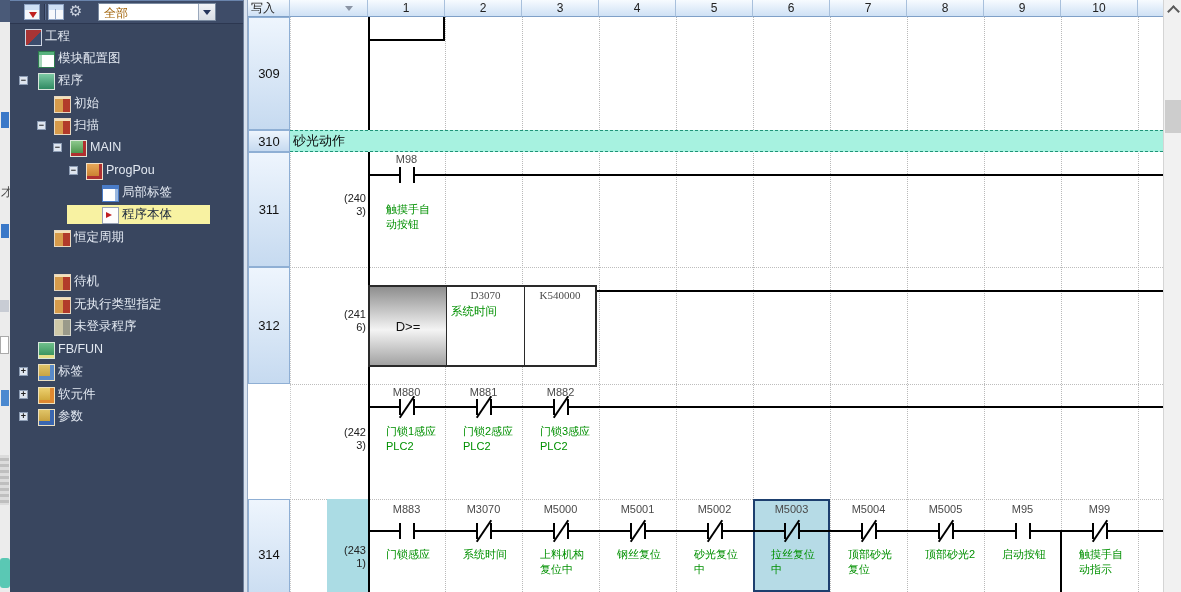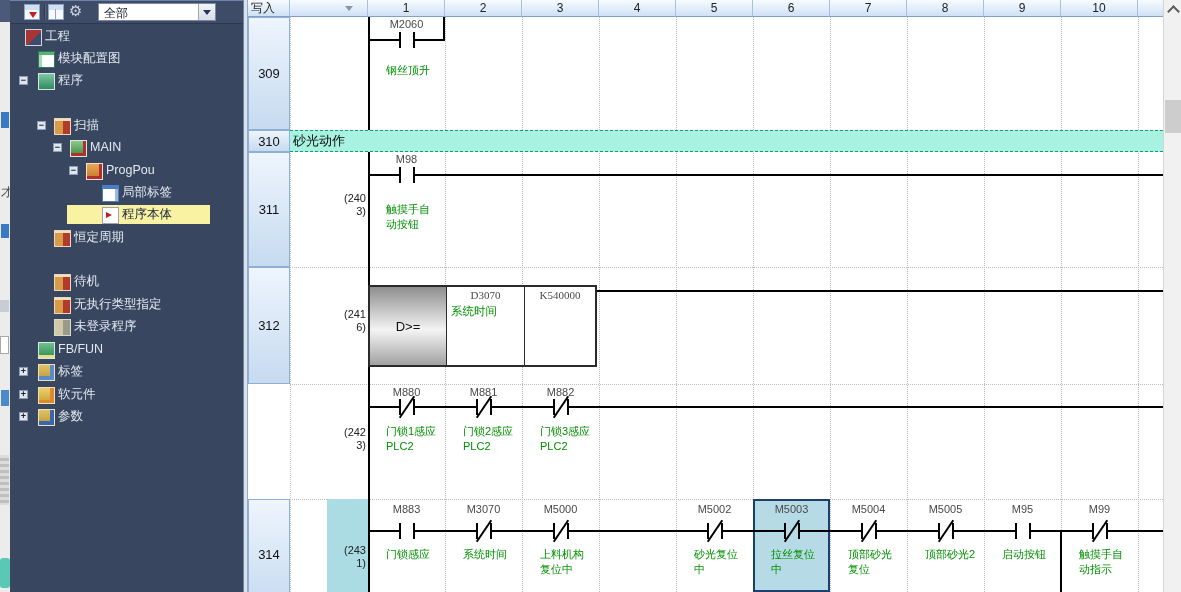--- a/index.html
+++ b/index.html
@@ -7,21 +7,21 @@
        font-family:"Liberation Sans","DejaVu Sans",sans-serif;background:#fff;}
   .abs{position:absolute;}
   
   #leftstrip{left:0;top:0;width:10px;height:592px;background:#ececec;overflow:hidden;border-right:1px solid #9aa4b4;}
   
   #sidebar{left:10px;top:0;width:233px;height:592px;background:#39465f;border-top:1px solid #6a84ac;overflow:hidden;}
   #sb-toolbar{left:0;top:0;width:233px;height:22px;background:#3e4c68;border-bottom:1px solid #2c3750;}
   .tb-ic{position:absolute;top:3px;width:16px;height:16px;}
   .winic{background:linear-gradient(180deg,#cfe0f4 0 5px,#f6f8fb 5px);border:1px solid #8fa4c4;box-sizing:border-box;}
   .combo{position:absolute;left:88px;top:2px;width:118px;height:18px;background:#fff;border:1px solid #7a8aa0;box-sizing:border-box;}
-  .combo-txt{position:absolute;left:5px;top:1px;font-size:12px;color:#0f172a;}
+  .combo-txt{position:absolute;left:5px;top:1px;font-size:12px;color:#a16207;}
   .combo-btn{position:absolute;right:0;top:0;width:16px;height:16px;background:linear-gradient(180deg,#f2f4f7,#d8dde5);border-left:1px solid #9aa8bc;}
   .dn-arrow{position:absolute;left:4px;top:6px;width:0;height:0;border-left:4px solid transparent;border-right:4px solid transparent;border-top:5px solid #25355c;}
   .tree-item{position:absolute;left:0;width:233px;height:21px;color:#e2e8f1;font-size:12.5px;line-height:21px;cursor:default;}
   .tree-sel{position:absolute;left:57px;top:1px;width:143px;height:19px;background:#f8f2a2;}
   .tlabel{position:absolute;top:0;white-space:nowrap;}
   .tree-item.selected .tlabel{color:#16233c;}
   .expander{position:absolute;top:6px;width:9px;height:9px;background:#dfe6f0;border:1px solid #8c9cb4;box-sizing:border-box;font-size:9px;line-height:7px;text-align:center;color:#222;font-weight:bold;}
   .ticon{position:absolute;top:3px;width:15px;height:15px;}
   
   .i-proj{background:linear-gradient(135deg,#a83434 0 55%,#3c4c6c 55%);border:1px solid #cfd6e2;}
@@ -112,20 +112,24 @@
   </div>
   <div class="tree-item" style="top:47px">
     <span class="ticon i-mod" style="left:28px"></span>
     <span class="tlabel" style="left:48px">模块配置图</span>
   </div>
   <div class="tree-item" style="top:69px">
     <span class="expander" style="left:9px">−</span>
     <span class="ticon i-pfold" style="left:28px"></span>
     <span class="tlabel" style="left:48px">程序</span>
   </div>
+  <div class="tree-item" style="top:92px">
+    <span class="ticon i-prog" style="left:44px"></span>
+    <span class="tlabel" style="left:64px">初始</span>
+  </div>
   <div class="tree-item" style="top:114px">
     <span class="expander" style="left:27px">−</span>
     <span class="ticon i-prog" style="left:44px"></span>
     <span class="tlabel" style="left:64px">扫描</span>
   </div>
   <div class="tree-item" style="top:136px">
     <span class="expander" style="left:43px">−</span>
     <span class="ticon i-main" style="left:60px"></span>
     <span class="tlabel" style="left:80px">MAIN</span>
   </div>
@@ -208,27 +212,20 @@
   <div class="rail" style="top:152px;height:440px"></div>
 
   <div class="rline" style="left:120px;top:39px;width:77px"></div>
   <div class="vline" style="left:195px;top:17px;height:24px"></div>
   <div class="rline" style="left:120px;top:174px;width:795px"></div>
   <div class="rline" style="left:349px;top:290px;width:566px"></div>
   <div class="rline" style="left:120px;top:406px;width:795px"></div>
   <div class="rline" style="left:120px;top:530px;width:795px"></div>
   <div class="vline" style="left:812px;top:530px;height:62px"></div>
 
-  <div class="cell" style="left:120px;top:17px;height:113px">
-    <div class="dev" style="top:1px">M2060</div>
-    <div class="gap" style="top:22px"></div>
-    <div class="bar" style="left:31px;top:15px"></div>
-    <div class="bar" style="left:45px;top:15px"></div>
-    <div class="cmt" style="top:46px">钢丝顶升</div>
-  </div>
 
   <div class="step" style="top:192px">
     <div>(240</div>
       <div>3)</div>
   </div>
   <div class="cell" style="left:120px;top:152px;height:115px">
     <div class="dev" style="top:1px">M98</div>
     <div class="gap" style="top:22px"></div>
     <div class="bar" style="left:31px;top:15px"></div>
     <div class="bar" style="left:45px;top:15px"></div>
@@ -305,20 +302,28 @@
     <div class="cmt" style="top:48px">系统时间</div>
   </div>
   <div class="cell" style="left:274px;top:499px;height:93px">
     <div class="dev" style="top:4px">M5000</div>
     <div class="gap" style="top:31px"></div>
     <div class="bar" style="left:31px;top:24px"></div>
     <div class="bar" style="left:45px;top:24px"></div>
     <div class="slash" style="top:31px"></div>
     <div class="cmt" style="top:48px">上料机构
 复位中</div>
+  </div>
+  <div class="cell" style="left:351px;top:499px;height:93px">
+    <div class="dev" style="top:4px">M5001</div>
+    <div class="gap" style="top:31px"></div>
+    <div class="bar" style="left:31px;top:24px"></div>
+    <div class="bar" style="left:45px;top:24px"></div>
+    <div class="slash" style="top:31px"></div>
+    <div class="cmt" style="top:48px">钢丝复位</div>
   </div>
   <div class="cell" style="left:428px;top:499px;height:93px">
     <div class="dev" style="top:4px">M5002</div>
     <div class="gap" style="top:31px"></div>
     <div class="bar" style="left:31px;top:24px"></div>
     <div class="bar" style="left:45px;top:24px"></div>
     <div class="slash" style="top:31px"></div>
     <div class="cmt" style="top:48px">砂光复位
 中</div>
   </div>

